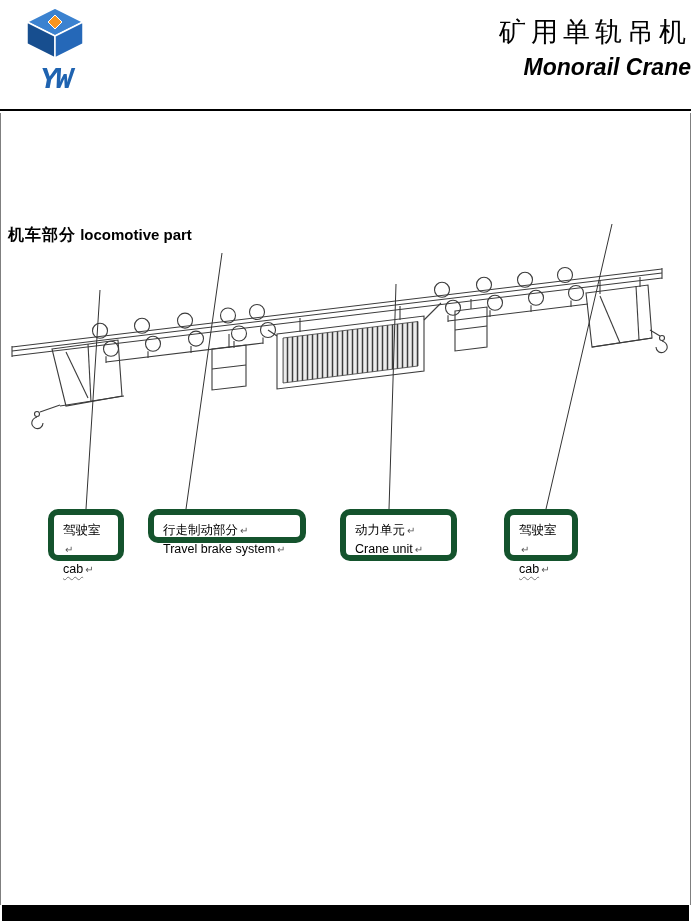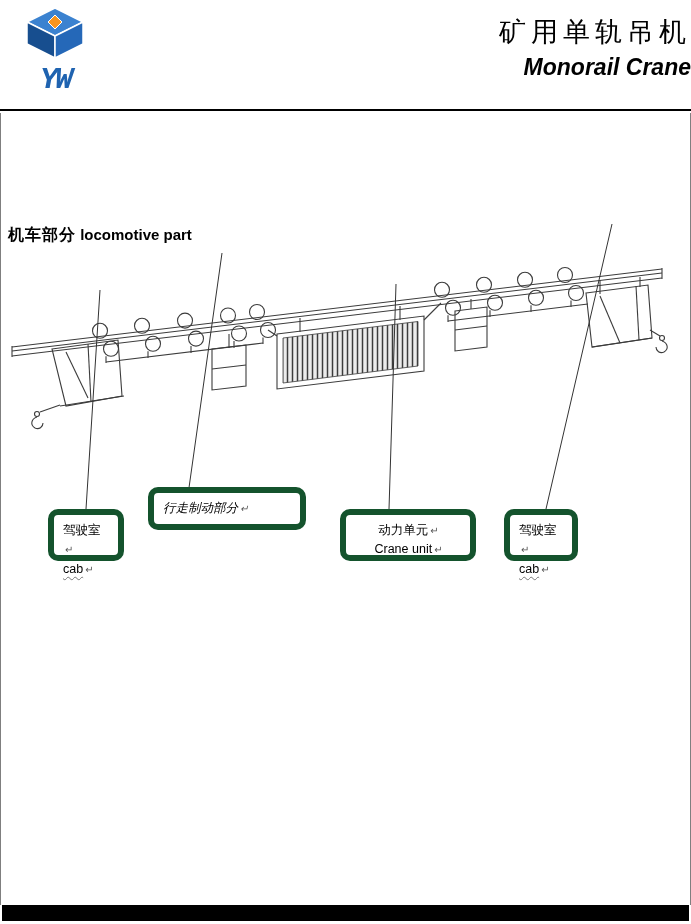--- a/index.html
+++ b/index.html
@@ -246,25 +246,26 @@
       <line x1="396" y1="284" x2="389" y2="509"></line>
       <line x1="612" y1="224" x2="546" y2="509"></line>
     </g>
   </svg>
 
   <div class="callout" style="left:48px; top:509px; width:76px; height:52px;">
     <div><span>驾驶室</span><span class="mark">↵</span></div>
     <div><span class="squiggle">cab</span><span class="mark">↵</span></div>
   </div>
 
-  <div class="callout" style="left:148px; top:487px; width:158px; height:43px;font-style:italic;">
+  <div class="callout" style="left:148px; top:509px; width:158px; height:34px;">
     <div><span>行走制动部分</span><span class="mark">↵</span></div>
-  </div>
-
-  <div class="callout" style="left:340px; top:509px; width:136px; height:52px;text-align:center;">
+    <div><span>Travel brake system</span><span class="mark">↵</span></div>
+  </div>
+
+  <div class="callout" style="left:340px; top:509px; width:117px; height:52px;">
     <div><span>动力单元</span><span class="mark">↵</span></div>
     <div><span>Crane unit</span><span class="mark">↵</span></div>
   </div>
 
   <div class="callout" style="left:504px; top:509px; width:74px; height:52px;">
     <div><span>驾驶室</span><span class="mark">↵</span></div>
     <div><span class="squiggle">cab</span><span class="mark">↵</span></div>
   </div>
 
   <div class="footer-bar"></div>

